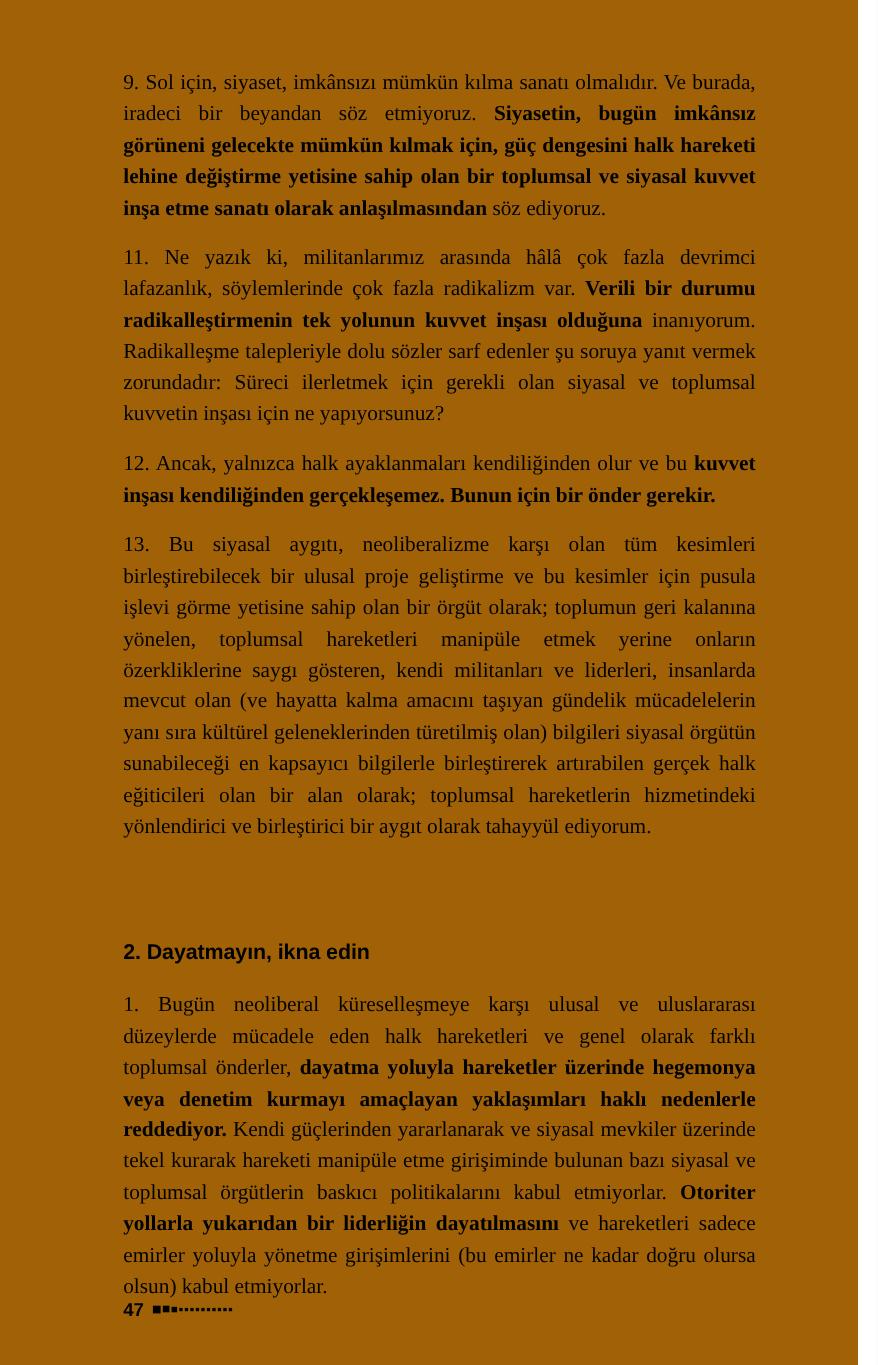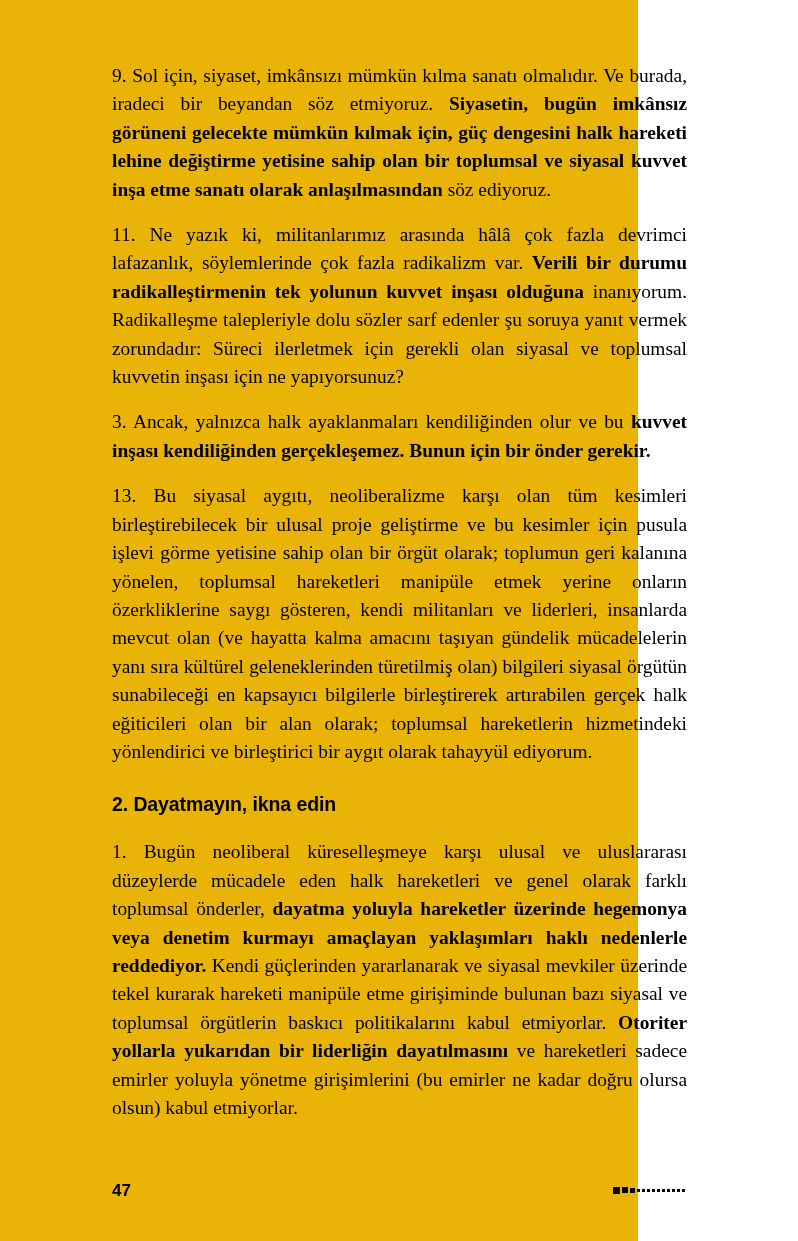--- a/index.html
+++ b/index.html
@@ -13,23 +13,23 @@
     position: relative;
     font-family: "Liberation Serif", "DejaVu Serif", serif;
     color: #000000;
     overflow: hidden;
   }
 
   .page {
     position: absolute;
     left: 0;
     top: 0;
-    width: 638px;
+    width: 780px;
     height: 1241px;
-    background: #eab308;
+    background: #a16207;
   }
 
   .content {
     position: absolute;
     left: 112px;
     top: 62px;
     width: 575px;
   }
 
   p.para {
@@ -55,33 +55,33 @@
     font-family: "Liberation Sans", "DejaVu Sans", sans-serif;
     font-size: 19.5px;
     font-weight: bold;
     letter-spacing: -0.1px;
     margin: 0;
     padding: 0;
     line-height: 24px;
   }
 
   .heading-block {
-    margin-top: 26px;
+    margin-top: 88px;
     margin-bottom: 22px;
   }
 
   .footer {
     position: absolute;
     left: 112px;
     top: 1178px;
     width: 575px;
     height: 24px;
     display: flex;
     align-items: center;
-    justify-content: space-between;
+    justify-content: flex-start;
   }
 
   .page-number {
     font-family: "Liberation Sans", "DejaVu Sans", sans-serif;
     font-weight: bold;
     font-size: 17px;
     line-height: 17px;
     color: #000;
     margin-right: 8px;
   }
@@ -113,21 +113,21 @@
     <p class="para">
       <span>9. Sol için, siyaset, imkânsızı mümkün kılma sanatı olmalıdır. Ve burada, iradeci bir beyandan söz etmiyoruz. </span><span class="b">Siyasetin, bugün imkânsız görüneni gelecekte mümkün kılmak için, güç dengesini halk hareketi lehine değiştirme yetisine sahip olan bir toplumsal ve siyasal kuvvet inşa etme sanatı olarak anlaşılmasından</span><span> söz ediyoruz.</span>
     </p>
 
 
     <p class="para">
       <span>11. Ne yazık ki, militanlarımız arasında hâlâ çok fazla devrimci lafazanlık, söylemlerinde çok fazla radikalizm var. </span><span class="b">Verili bir durumu radikalleştirmenin tek yolunun kuvvet inşası olduğuna</span><span> inanıyorum. Radikalleşme talepleriyle dolu sözler sarf edenler şu soruya yanıt vermek zorundadır: Süreci ilerletmek için gerekli olan siyasal ve toplumsal kuvvetin inşası için ne yapıyorsunuz?</span>
     </p>
 
     <p class="para">
-      <span>3. Ancak, yalnızca halk ayaklanmaları kendiliğinden olur ve bu </span><span class="b">kuvvet inşası kendiliğinden gerçekleşemez. Bunun için bir önder gerekir.</span>
+      <span>12. Ancak, yalnızca halk ayaklanmaları kendiliğinden olur ve bu </span><span class="b">kuvvet inşası kendiliğinden gerçekleşemez. Bunun için bir önder gerekir.</span>
     </p>
 
     <p class="para">
       <span>13. Bu siyasal aygıtı, neoliberalizme karşı olan tüm kesimleri birleştirebilecek bir ulusal proje geliştirme ve bu kesimler için pusula işlevi görme yetisine sahip olan bir örgüt olarak; toplumun geri kalanına yönelen, toplumsal hareketleri manipüle etmek yerine onların özerkliklerine saygı gösteren, kendi militanları ve liderleri, insanlarda mevcut olan (ve hayatta kalma amacını taşıyan gündelik mücadelelerin yanı sıra kültürel geleneklerinden türetilmiş olan) bilgileri siyasal örgütün sunabileceği en kapsayıcı bilgilerle birleştirerek artırabilen gerçek halk eğiticileri olan bir alan olarak; toplumsal hareketlerin hizmetindeki yönlendirici ve birleştirici bir aygıt olarak tahayyül ediyorum.</span>
     </p>
 
     <div class="heading-block">
       <h2 class="section-heading">2. Dayatmayın, ikna edin</h2>
     </div>
 

